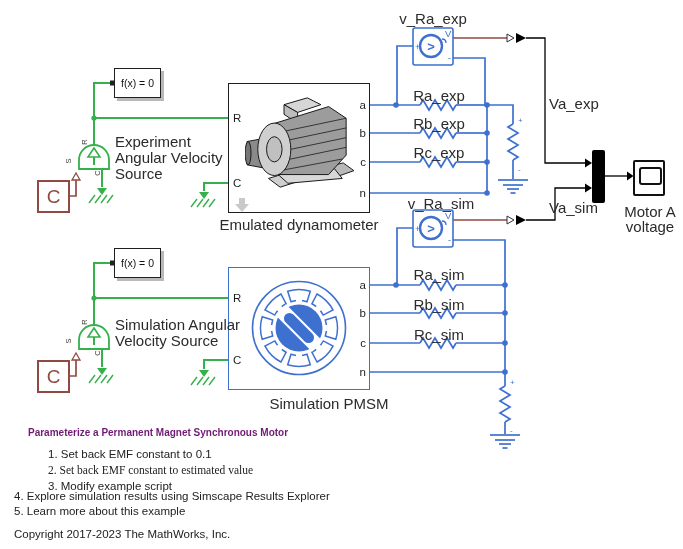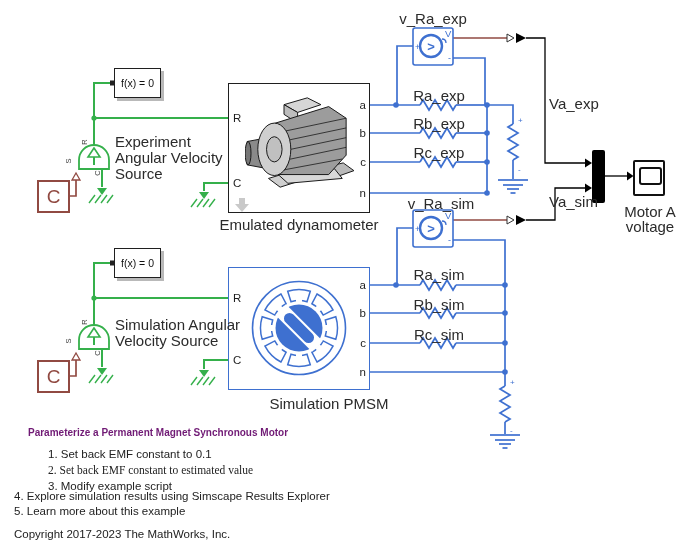--- a/index.html
+++ b/index.html
@@ -282,21 +282,21 @@
   <div class="lbl cx" style="left:433px;top:195px;margin-left:8px;">v_Ra_sim</div>
 
   <div class="lbl cx" style="left:439px;top:87px;">Ra_exp</div>
   <div class="lbl cx" style="left:439px;top:115px;">Rb_exp</div>
   <div class="lbl cx" style="left:439px;top:144px;">Rc_exp</div>
   <div class="lbl cx" style="left:439px;top:266px;">Ra_sim</div>
   <div class="lbl cx" style="left:439px;top:296px;">Rb_sim</div>
   <div class="lbl cx" style="left:439px;top:326px;">Rc_sim</div>
 
   <div class="lbl" style="left:549px;top:95px;text-align:center;">Va_exp</div>
-  <div class="lbl" style="left:549px;top:193px;">Va_sim</div>
+  <div class="lbl" style="left:549px;top:199px;">Va_sim</div>
 
   <div class="lbl" style="left:115px;top:133px;">Experiment</div>
   <div class="lbl" style="left:115px;top:149px;">Angular Velocity</div>
   <div class="lbl" style="left:115px;top:165px;">Source</div>
   <div class="lbl" style="left:115px;top:316px;">Simulation Angular</div>
   <div class="lbl" style="left:115px;top:332px;">Velocity Source</div>
 
   <div class="title" style="left:28px;top:427px;">Parameterize a Permanent Magnet Synchronous Motor</div>
   <div class="item" style="left:48px;top:448px;">1. Set back EMF constant to 0.1</div>
   <div class="item" style="left:48px;top:464px;font-family:Liberation Serif, serif;">2. Set back EMF constant to estimated value</div>

